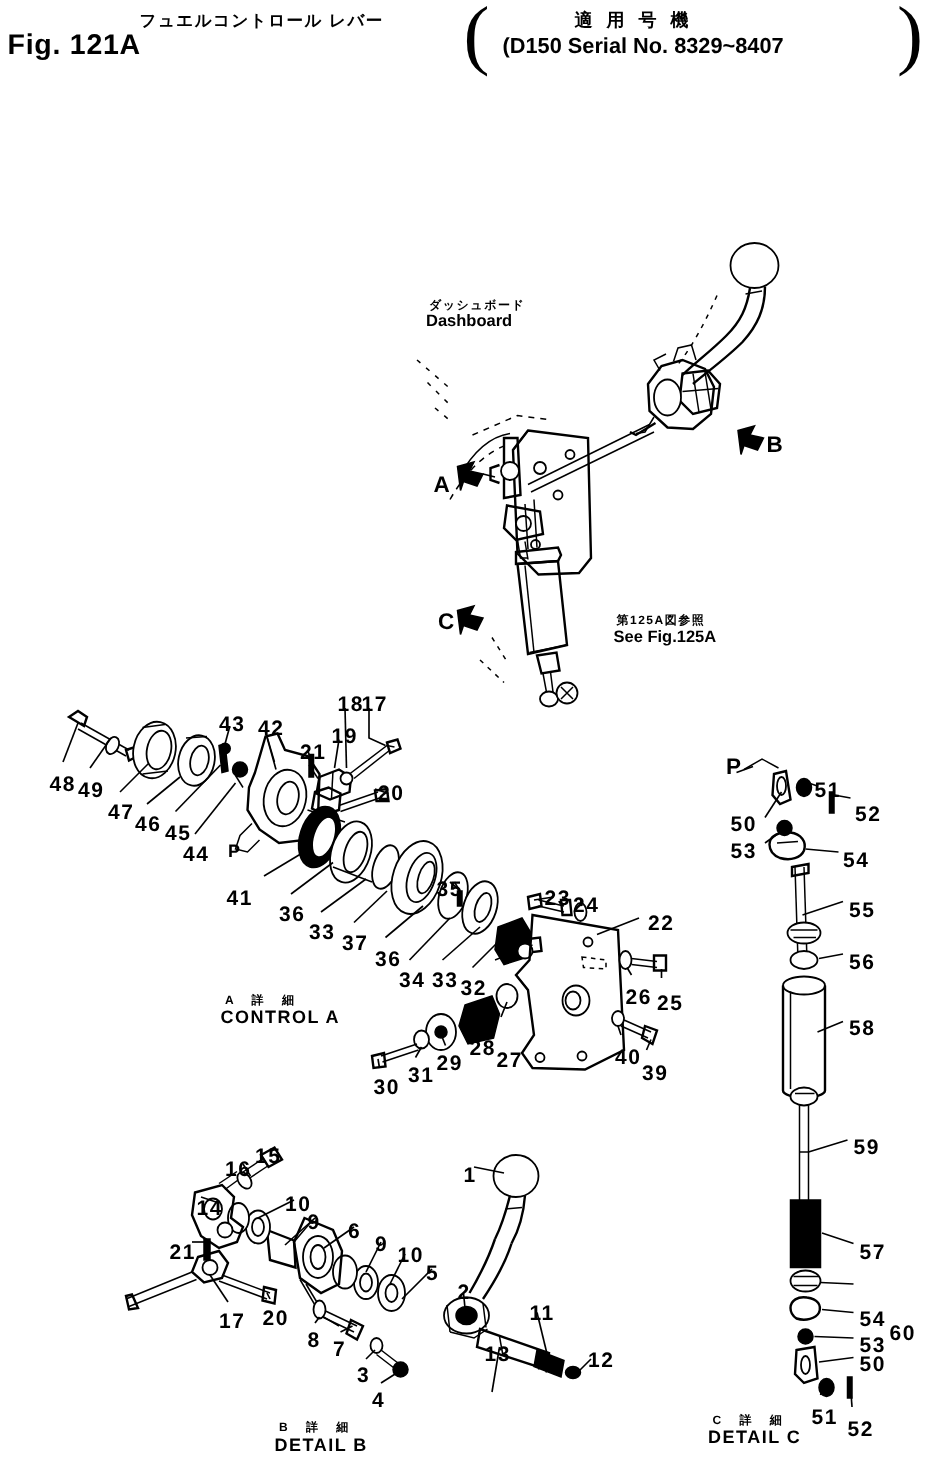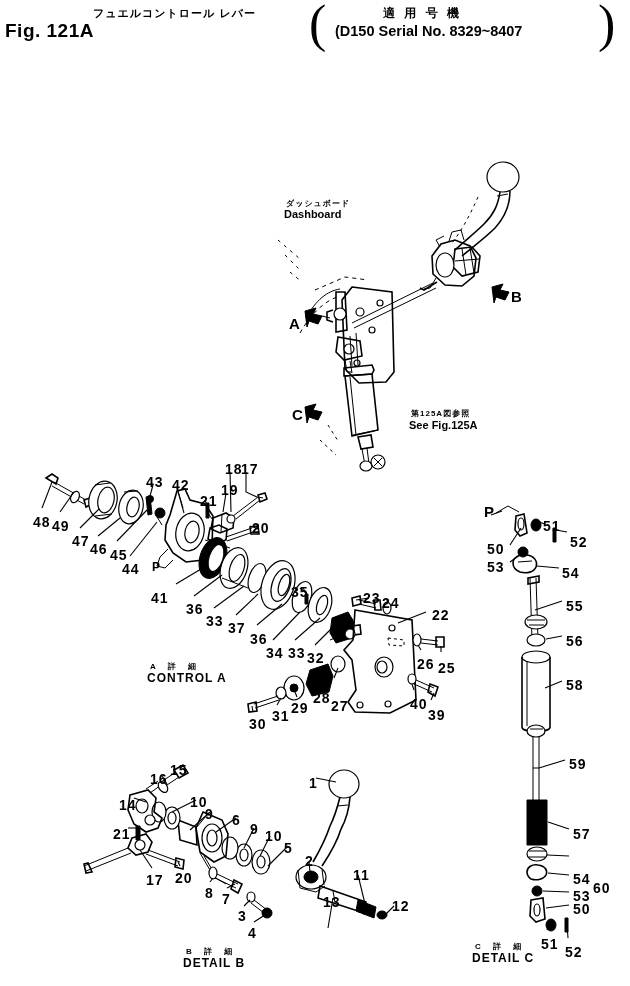--- a/index.html
+++ b/index.html
@@ -544,21 +544,21 @@
       <div class="num" style="left: 249px; top: 716px;">30</div>
       <div class="num" style="left: 363px; top: 590px;">23</div>
       <div class="num" style="left: 382px; top: 595px;">24</div>
       <div class="num" style="left: 432px; top: 607px;">22</div>
       <div class="num" style="left: 417px; top: 656px;">26</div>
       <div class="num" style="left: 438px; top: 660px;">25</div>
       <div class="num" style="left: 410px; top: 696px;">40</div>
       <div class="num" style="left: 428px; top: 707px;">39</div>
       <div class="num" style="left: 170px; top: 762px;">15</div>
       <div class="num" style="left: 150px; top: 771px;">16</div>
-      <div class="num" style="left: 119px; top: 797px;">14</div>
+      <div class="num" style="left: 131px; top: 797px;">14</div>
       <div class="num" style="left: 113px; top: 826px;">21</div>
       <div class="num" style="left: 146px; top: 872px;">17</div>
       <div class="num" style="left: 175px; top: 870px;">20</div>
       <div class="num" style="left: 190px; top: 794px;">10</div>
       <div class="num" style="left: 205px; top: 806px;">9</div>
       <div class="num" style="left: 232px; top: 812px;">6</div>
       <div class="num" style="left: 250px; top: 821px;">9</div>
       <div class="num" style="left: 265px; top: 828px;">10</div>
       <div class="num" style="left: 284px; top: 840px;">5</div>
       <div class="num" style="left: 205px; top: 885px;">8</div>

